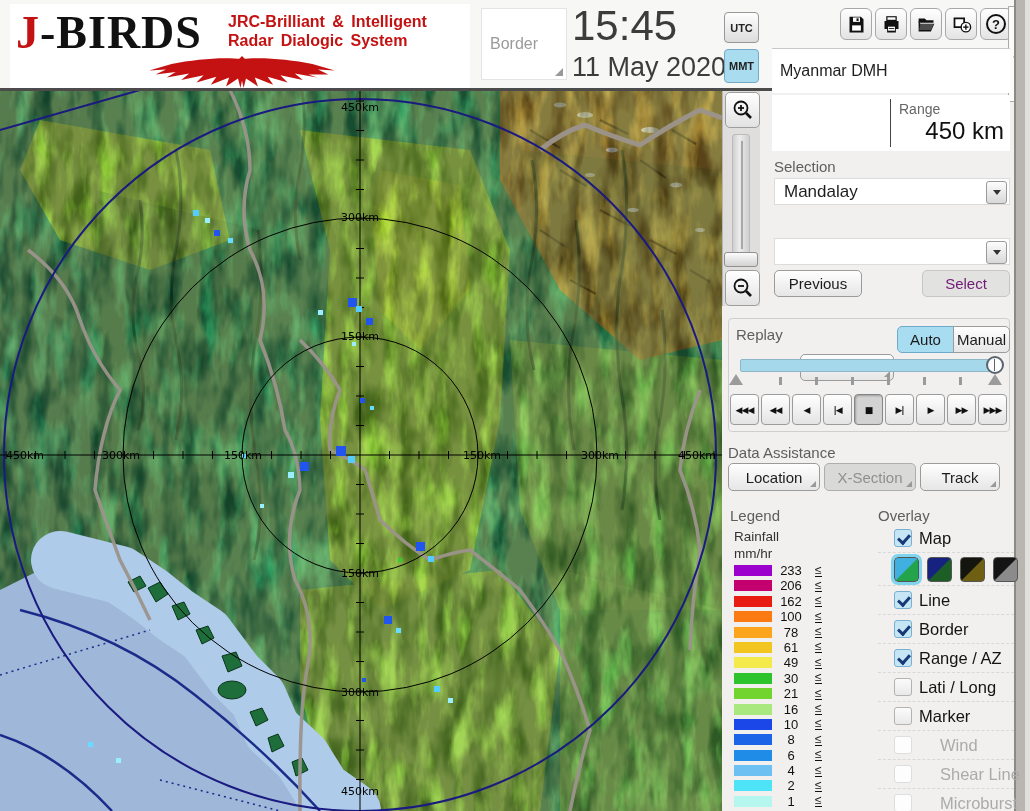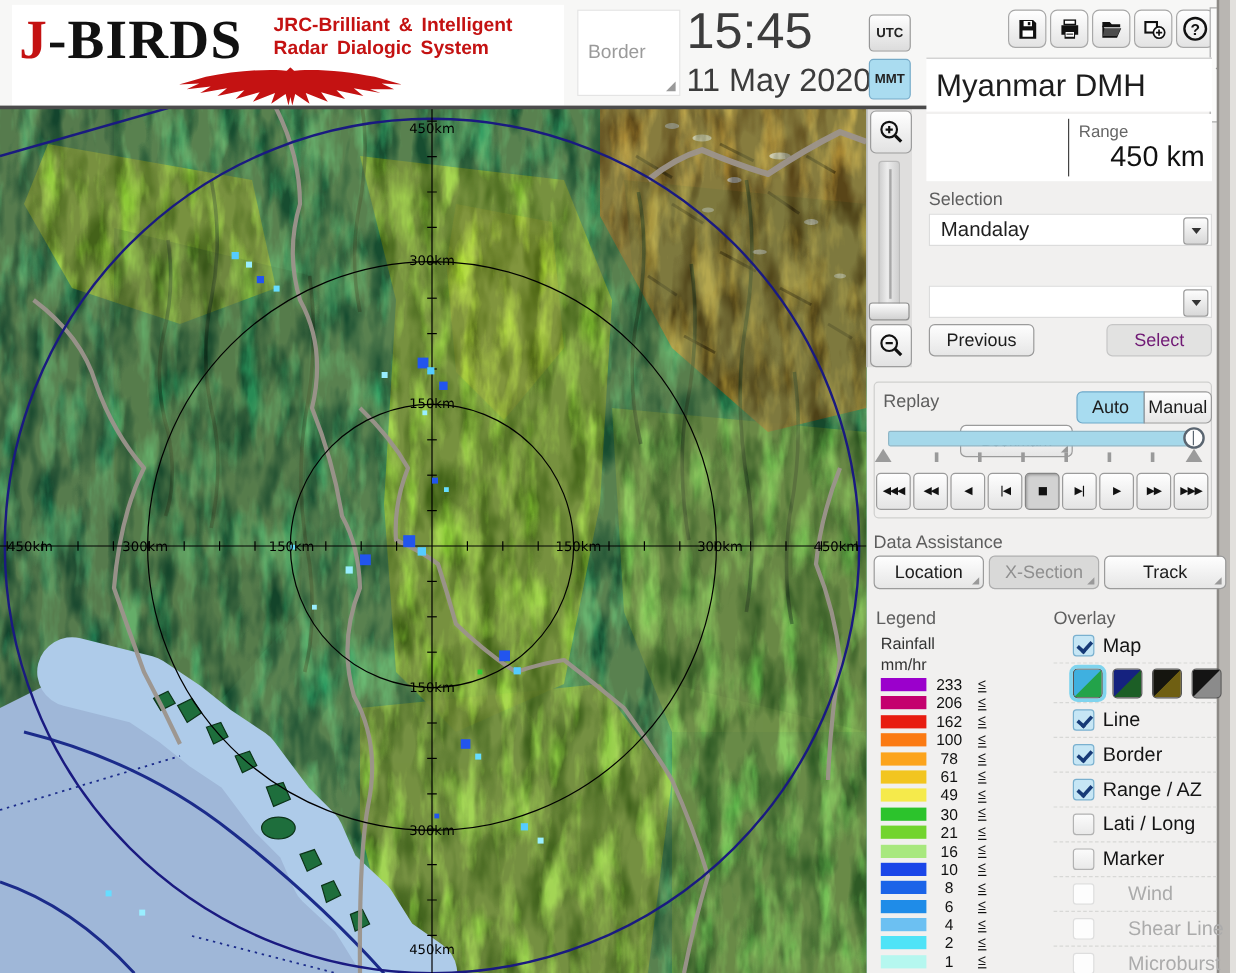--- a/index.html
+++ b/index.html
@@ -50,21 +50,21 @@
   .zslider{position:absolute;left:9px;top:44px;width:18px;height:122px;
            background:linear-gradient(90deg,#cfcfcf,#ececec 40%,#cfcfcf);border-radius:3px;
            border:1px solid #bbb;box-sizing:border-box;}
   .zslider .groove{position:absolute;left:8px;top:6px;width:2px;height:108px;background:#a7a7a7;}
   .zthumb{position:absolute;left:1px;top:162px;width:34px;height:15px;border:1px solid #909090;
           border-radius:3px;background:linear-gradient(#fcfcfc,#d2d2d2);box-sizing:border-box;}
   
   .panel-lbl{position:absolute;color:#5e5e5e;font-size:15px;}
   .title-box{position:absolute;left:772px;top:48px;width:238px;height:44px;background:#fff;
              border-top:1px solid #c9c9c9;display:flex;align-items:center;}
-  .title-box .t{font-size:26px;color:#1d1d1d;padding-left:8px;}
+  .title-box .t{font-size:16px;color:#1d1d1d;padding-left:8px;}
   .range-box{position:absolute;left:772px;top:95px;width:238px;height:56px;background:#fff;}
   .range-box .div{position:absolute;left:118px;top:4px;width:1px;height:48px;background:#444;}
   .range-box .lbl{position:absolute;left:127px;top:6px;font-size:14px;color:#666;}
   .range-box .val{position:absolute;right:6px;top:22px;font-size:24px;color:#111;}
   .dropdown{position:absolute;left:774px;width:236px;height:27px;background:#fff;
             border:1px solid #dcdcdc;box-sizing:border-box;}
   .dropdown .val{position:absolute;left:9px;top:3px;font-size:17px;color:#1e1e1e;}
   .dd-btn{position:absolute;right:2px;top:2px;width:19px;height:21px;border:1px solid #9a9a9a;
           border-radius:3px;background:linear-gradient(#fdfdfd,#d8d8d8);
           display:flex;align-items:center;justify-content:center;}
@@ -473,21 +473,21 @@
 
   <div class="panel-lbl" style="left:728px;top:444px;">Data Assistance</div>
   <div class="btn da-btn" style="left:728px;top:463px;width:92px;">
     <span>Location</span>
     <div class="corner small"></div>
   </div>
   <div class="btn da-btn gray" style="left:824px;top:463px;width:92px;">
     <span>X-Section</span>
     <div class="corner small"></div>
   </div>
-  <div class="btn da-btn" style="left:920px;top:463px;width:102px;">
+  <div class="btn da-btn" style="left:920px;top:463px;width:80px;">
     <span>Track</span>
     <div class="corner small"></div>
   </div>
 
   <div class="panel-lbl" style="left:730px;top:507px;">Legend</div>
   <div class="legend-titles">
     <div>Rainfall</div>
     <div>mm/hr</div>
   </div>
   <div class="legend-col" id="legend-entries">

